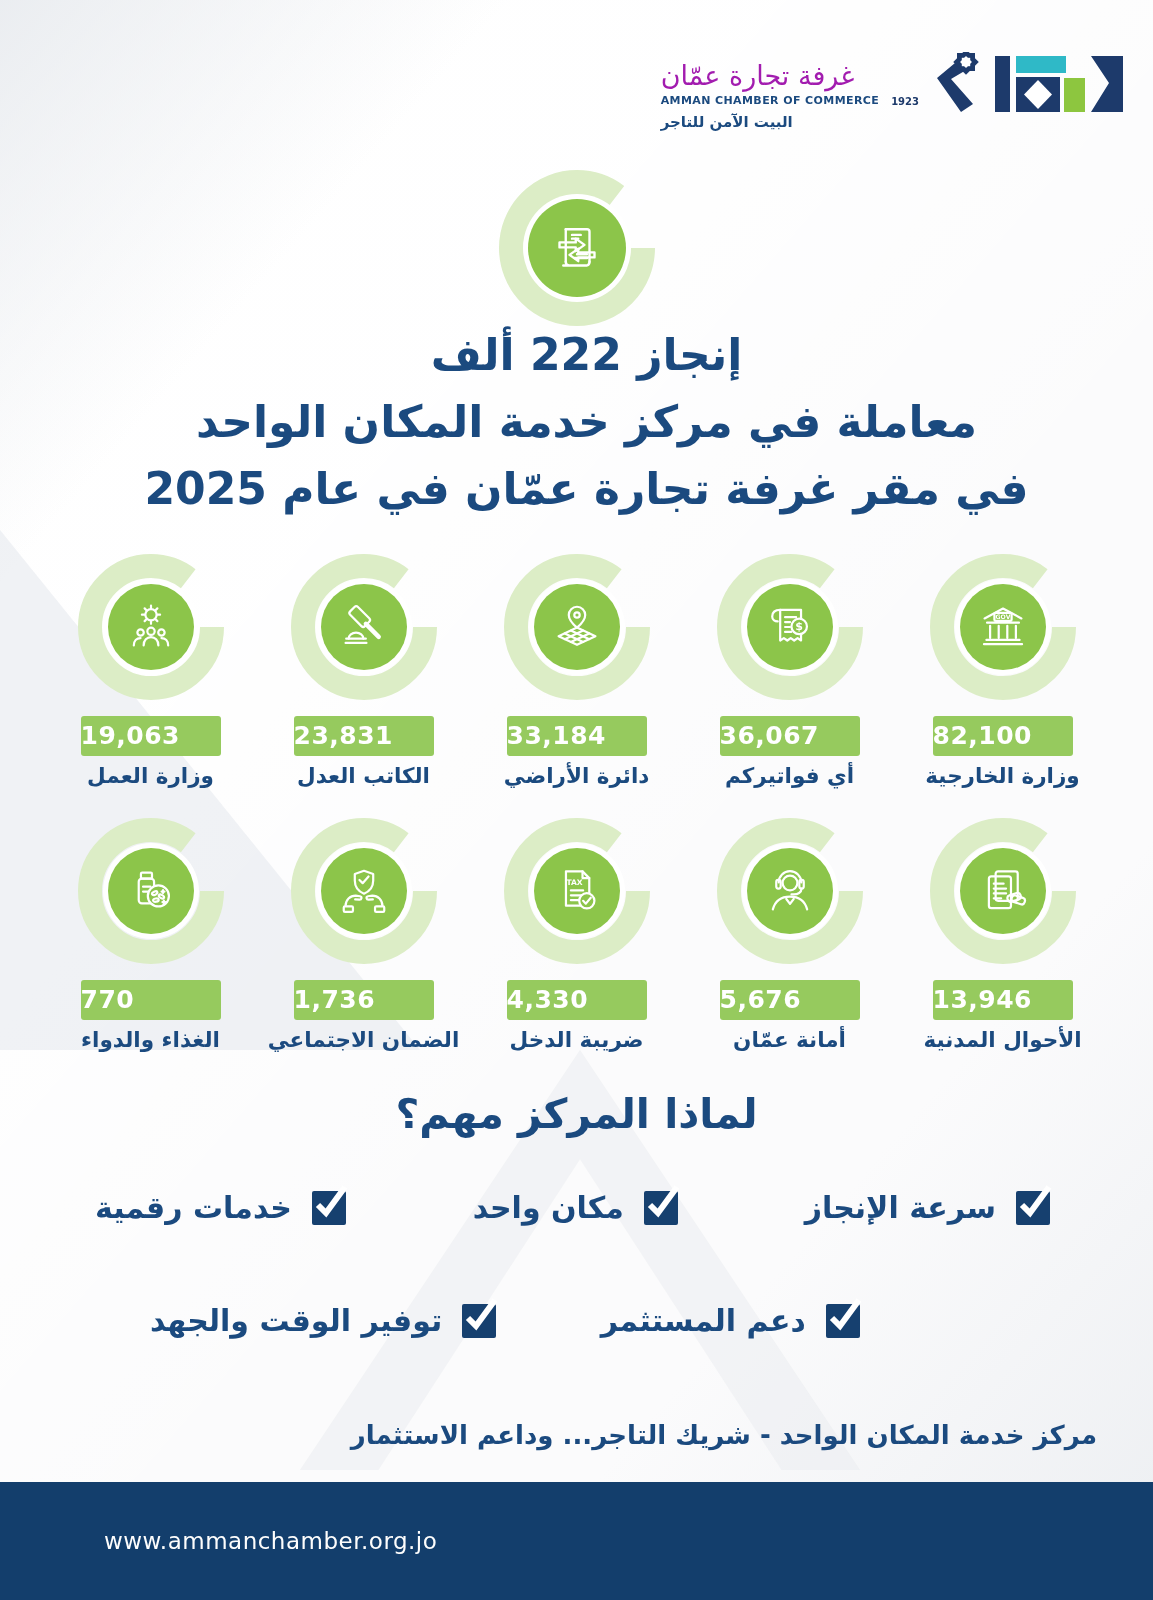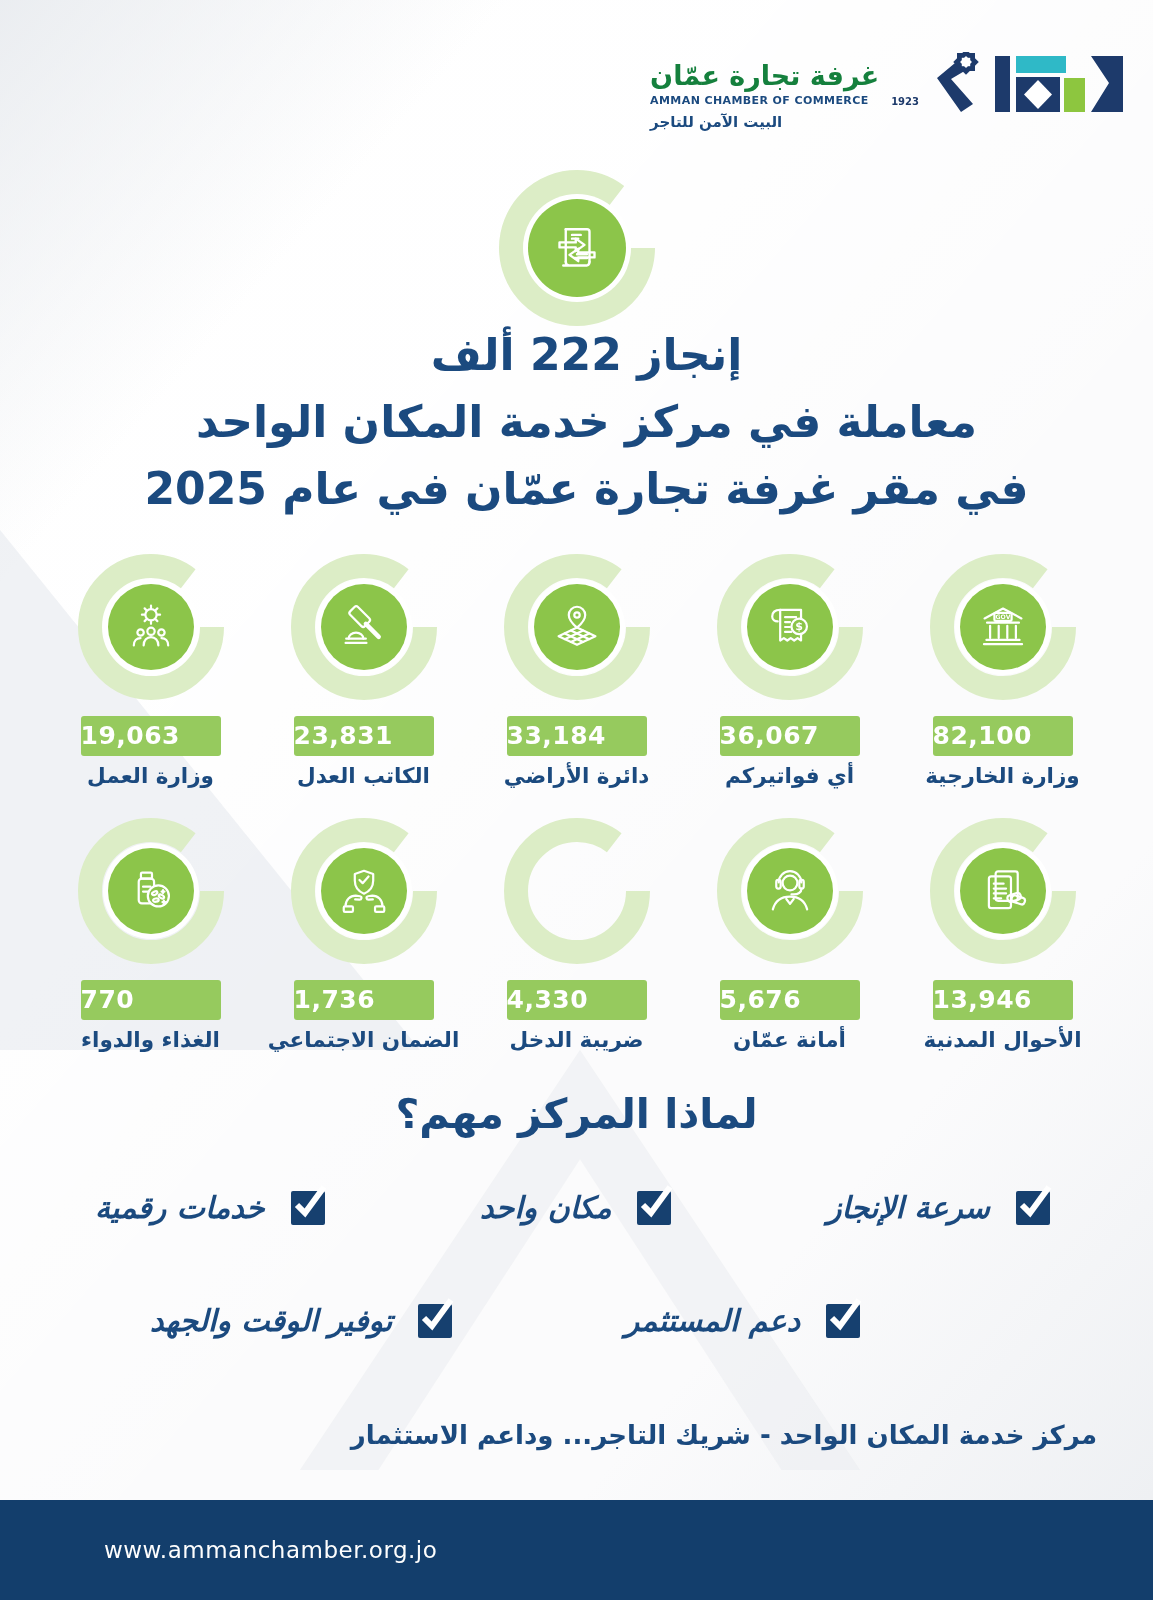--- a/index.html
+++ b/index.html
@@ -12,21 +12,21 @@
       linear-gradient(311deg, rgba(231,234,238,.75) 0%, rgba(231,234,238,0) 26%),
       linear-gradient(131deg, rgba(255,255,255,.9) 30%, rgba(255,255,255,0) 60%);}
   .bg-tri{position:absolute;left:0;top:530px;width:420px;height:520px;pointer-events:none;
     background:rgba(228,231,236,.55);clip-path:polygon(0 0,0 100%,100% 100%);}
   .bg-chev{position:absolute;left:300px;top:1050px;width:560px;height:420px;pointer-events:none;
     background:rgba(234,236,240,.5);clip-path:polygon(50% 0,100% 100%,86% 100%,50% 26%,14% 100%,0 100%);}
 
   
   .logo{position:absolute;top:52px;right:30px;display:flex;align-items:flex-start;gap:12px;}
   .logo-text{display:flex;flex-direction:column;align-items:flex-end;text-align:right;direction:rtl;padding-top:8px;}
-  .logo-ar{font-size:27px;font-weight:bold;color:#15803d;line-height:1.15;}
+  .logo-ar{font-size:27px;font-weight:normal;color:#a21caf;line-height:1.15;}
   .logo-en{font-size:11px;font-weight:bold;color:#1b4a7f;letter-spacing:.4px;direction:ltr;margin-top:3px;}
   .logo-tag{font-size:15px;font-weight:bold;color:#1b4a7f;margin-top:6px;}
   .logo-year{align-self:flex-end;font-size:10px;font-weight:bold;color:#1d3a6b;margin:0 2px 24px 0;}
   .logo-mark{display:block;}
 
   
   .hero{position:absolute;top:166px;left:50%;transform:translateX(-50%);width:164px;height:164px;}
   .ringwrap{position:relative;width:150px;height:150px;}
   .hero .ringwrap{width:164px;height:164px;}
   .bubble{position:absolute;border-radius:50%;background:#8cc54a;box-shadow:0 0 0 5px #fff;
@@ -45,30 +45,30 @@
   .num{margin-top:14px;width:140px;background:#96ca5e;color:#fff;
     font-size:25px;font-weight:bold;padding:5px 0 6px;border-radius:3px;letter-spacing:.5px;direction:ltr;}
   .lbl{margin-top:7px;color:#1b4a7f;font-size:21.5px;font-weight:bold;direction:rtl;white-space:nowrap;}
 
   
   .why-title{position:absolute;top:1090px;left:0;width:100%;text-align:center;direction:rtl;
     color:#1b4a7f;font-weight:bold;font-size:41px;}
   .benefits{position:absolute;display:flex;direction:rtl;justify-content:space-between;align-items:center;}
   .benefits.row1{top:1190px;right:103px;left:95px;}
   .benefits.row2{top:1303px;right:293px;left:150px;}
-  .benefit{display:flex;direction:rtl;align-items:flex-end;gap:26px;font-style:italic;}
+  .benefit{display:flex;direction:rtl;align-items:flex-end;gap:20px;}
   .chk{position:relative;width:34px;height:34px;background:#16406f;border-radius:2px;flex:0 0 auto;}
   .chk svg{position:absolute;left:-2px;top:-7px;overflow:visible;}
   .benefit-label{color:#1b4a7f;font-size:30px;font-weight:bold;white-space:nowrap;}
 
   .tagline{position:absolute;top:1420px;right:56px;direction:rtl;color:#1b4a7f;
     font-size:26px;font-weight:bold;}
 
   
-  .footer{position:absolute;left:0;right:0;bottom:0;height:100px;background:#133e6c;
+  .footer{position:absolute;left:0;right:0;bottom:0;height:118px;background:#133e6c;
     display:flex;align-items:center;}
   .footer a{color:#fdfdfd;font-size:23px;letter-spacing:.5px;text-decoration:none;margin-left:104px;}
 </style>
 </head>
 <body>
 
 <div class="page">
   <div class="bg-bands"></div>
   <div class="bg-tri"></div>
   <div class="bg-chev"></div>
@@ -267,20 +267,30 @@
       </div>
       <div class="num">5,676</div>
       <div class="lbl">أمانة عمّان</div>
     </div>
 
     <div class="stat">
       <div class="ringwrap">
         <svg width="150" height="150" viewBox="0 0 150 150">
             <circle cx="75" cy="75" r="61" fill="none" stroke="#dcedc6" stroke-width="24" stroke-dasharray="327 57"></circle>
           </svg>
+        <div class="bubble">
+          <svg width="54" height="54" viewBox="0 0 44 44" fill="none" stroke="#fff" stroke-width="1.8" stroke-linecap="round" stroke-linejoin="round">
+            <path d="M13 6 h13.5 l5.5 5.5 V34 H13 z"></path>
+            <path d="M26.5 6 v5.5 H32"></path>
+            <text x="20" y="17" font-size="6.2" fill="#fff" stroke="none" text-anchor="middle" font-weight="bold">TAX</text>
+            <path d="M17 21.5 h10 M17 25.5 h10 M17 29.5 h6"></path>
+            <circle cx="30" cy="30" r="6.2" fill="#8cc54a"></circle>
+            <path d="M27 30 l2.2 2.3 4-4.8"></path>
+          </svg>
+        </div>
       </div>
       <div class="num">4,330</div>
       <div class="lbl">ضريبة الدخل</div>
     </div>
 
     <div class="stat">
       <div class="ringwrap">
         <svg width="150" height="150" viewBox="0 0 150 150">
             <circle cx="75" cy="75" r="61" fill="none" stroke="#dcedc6" stroke-width="24" stroke-dasharray="327 57"></circle>
           </svg>

